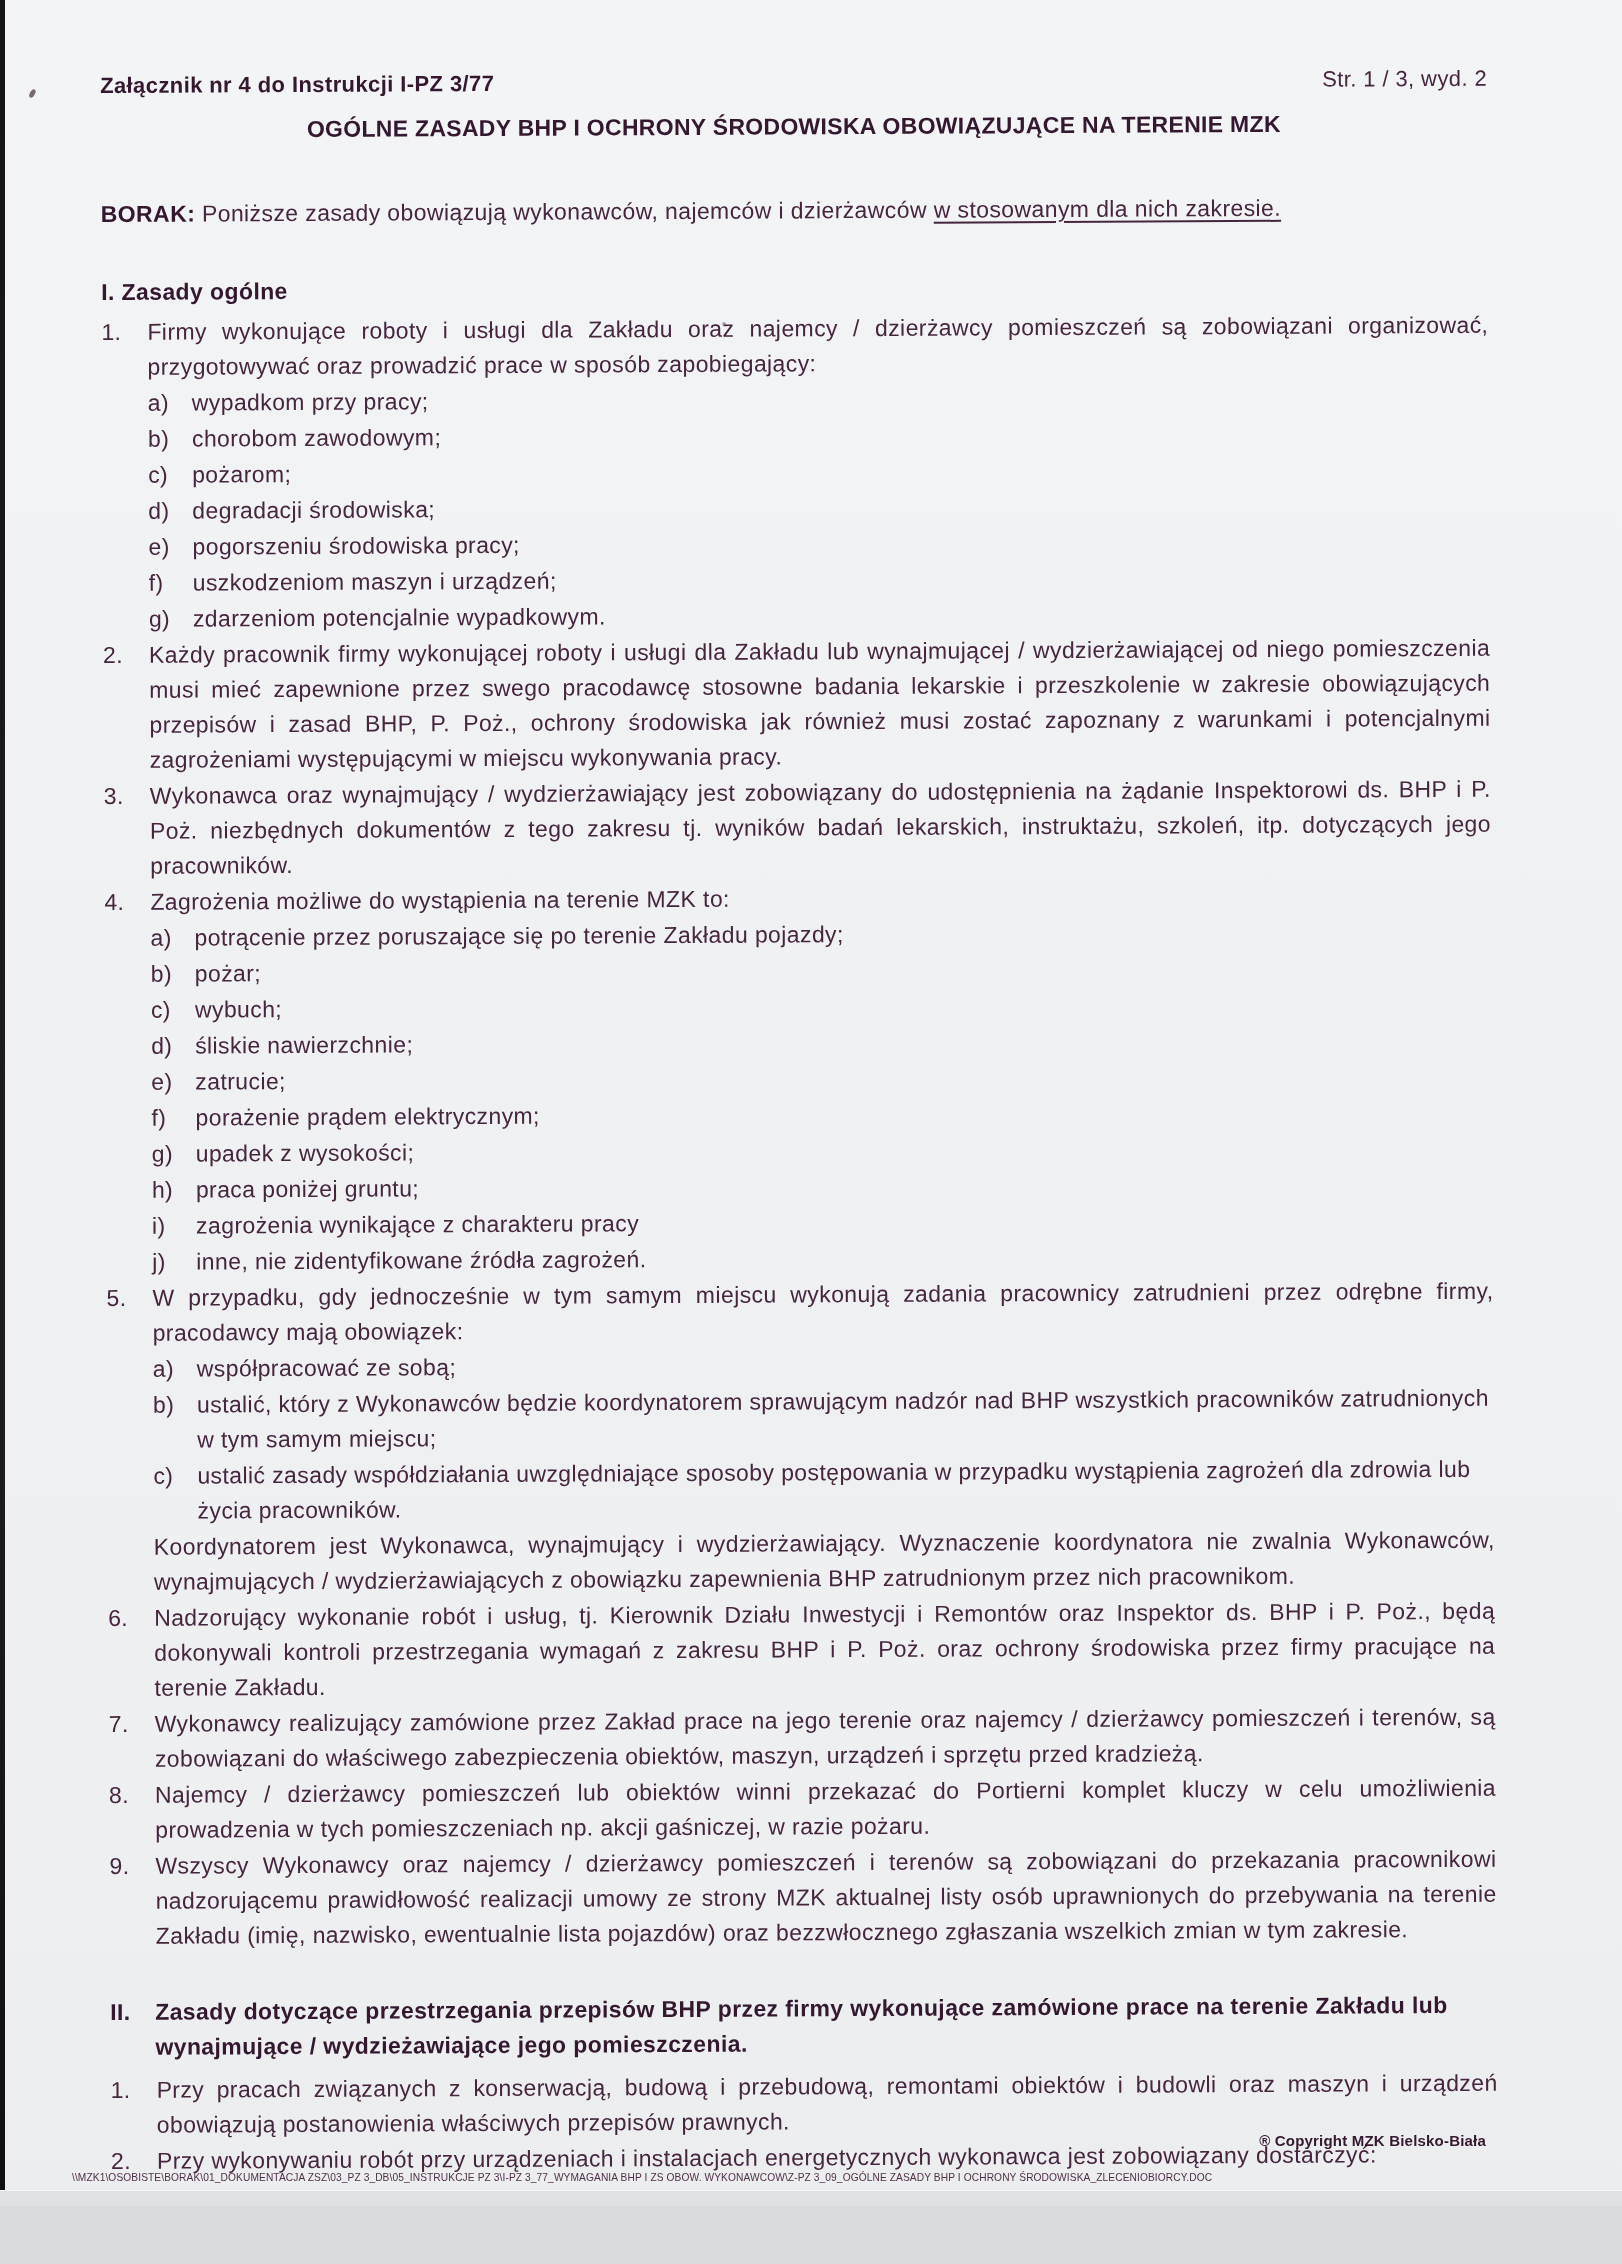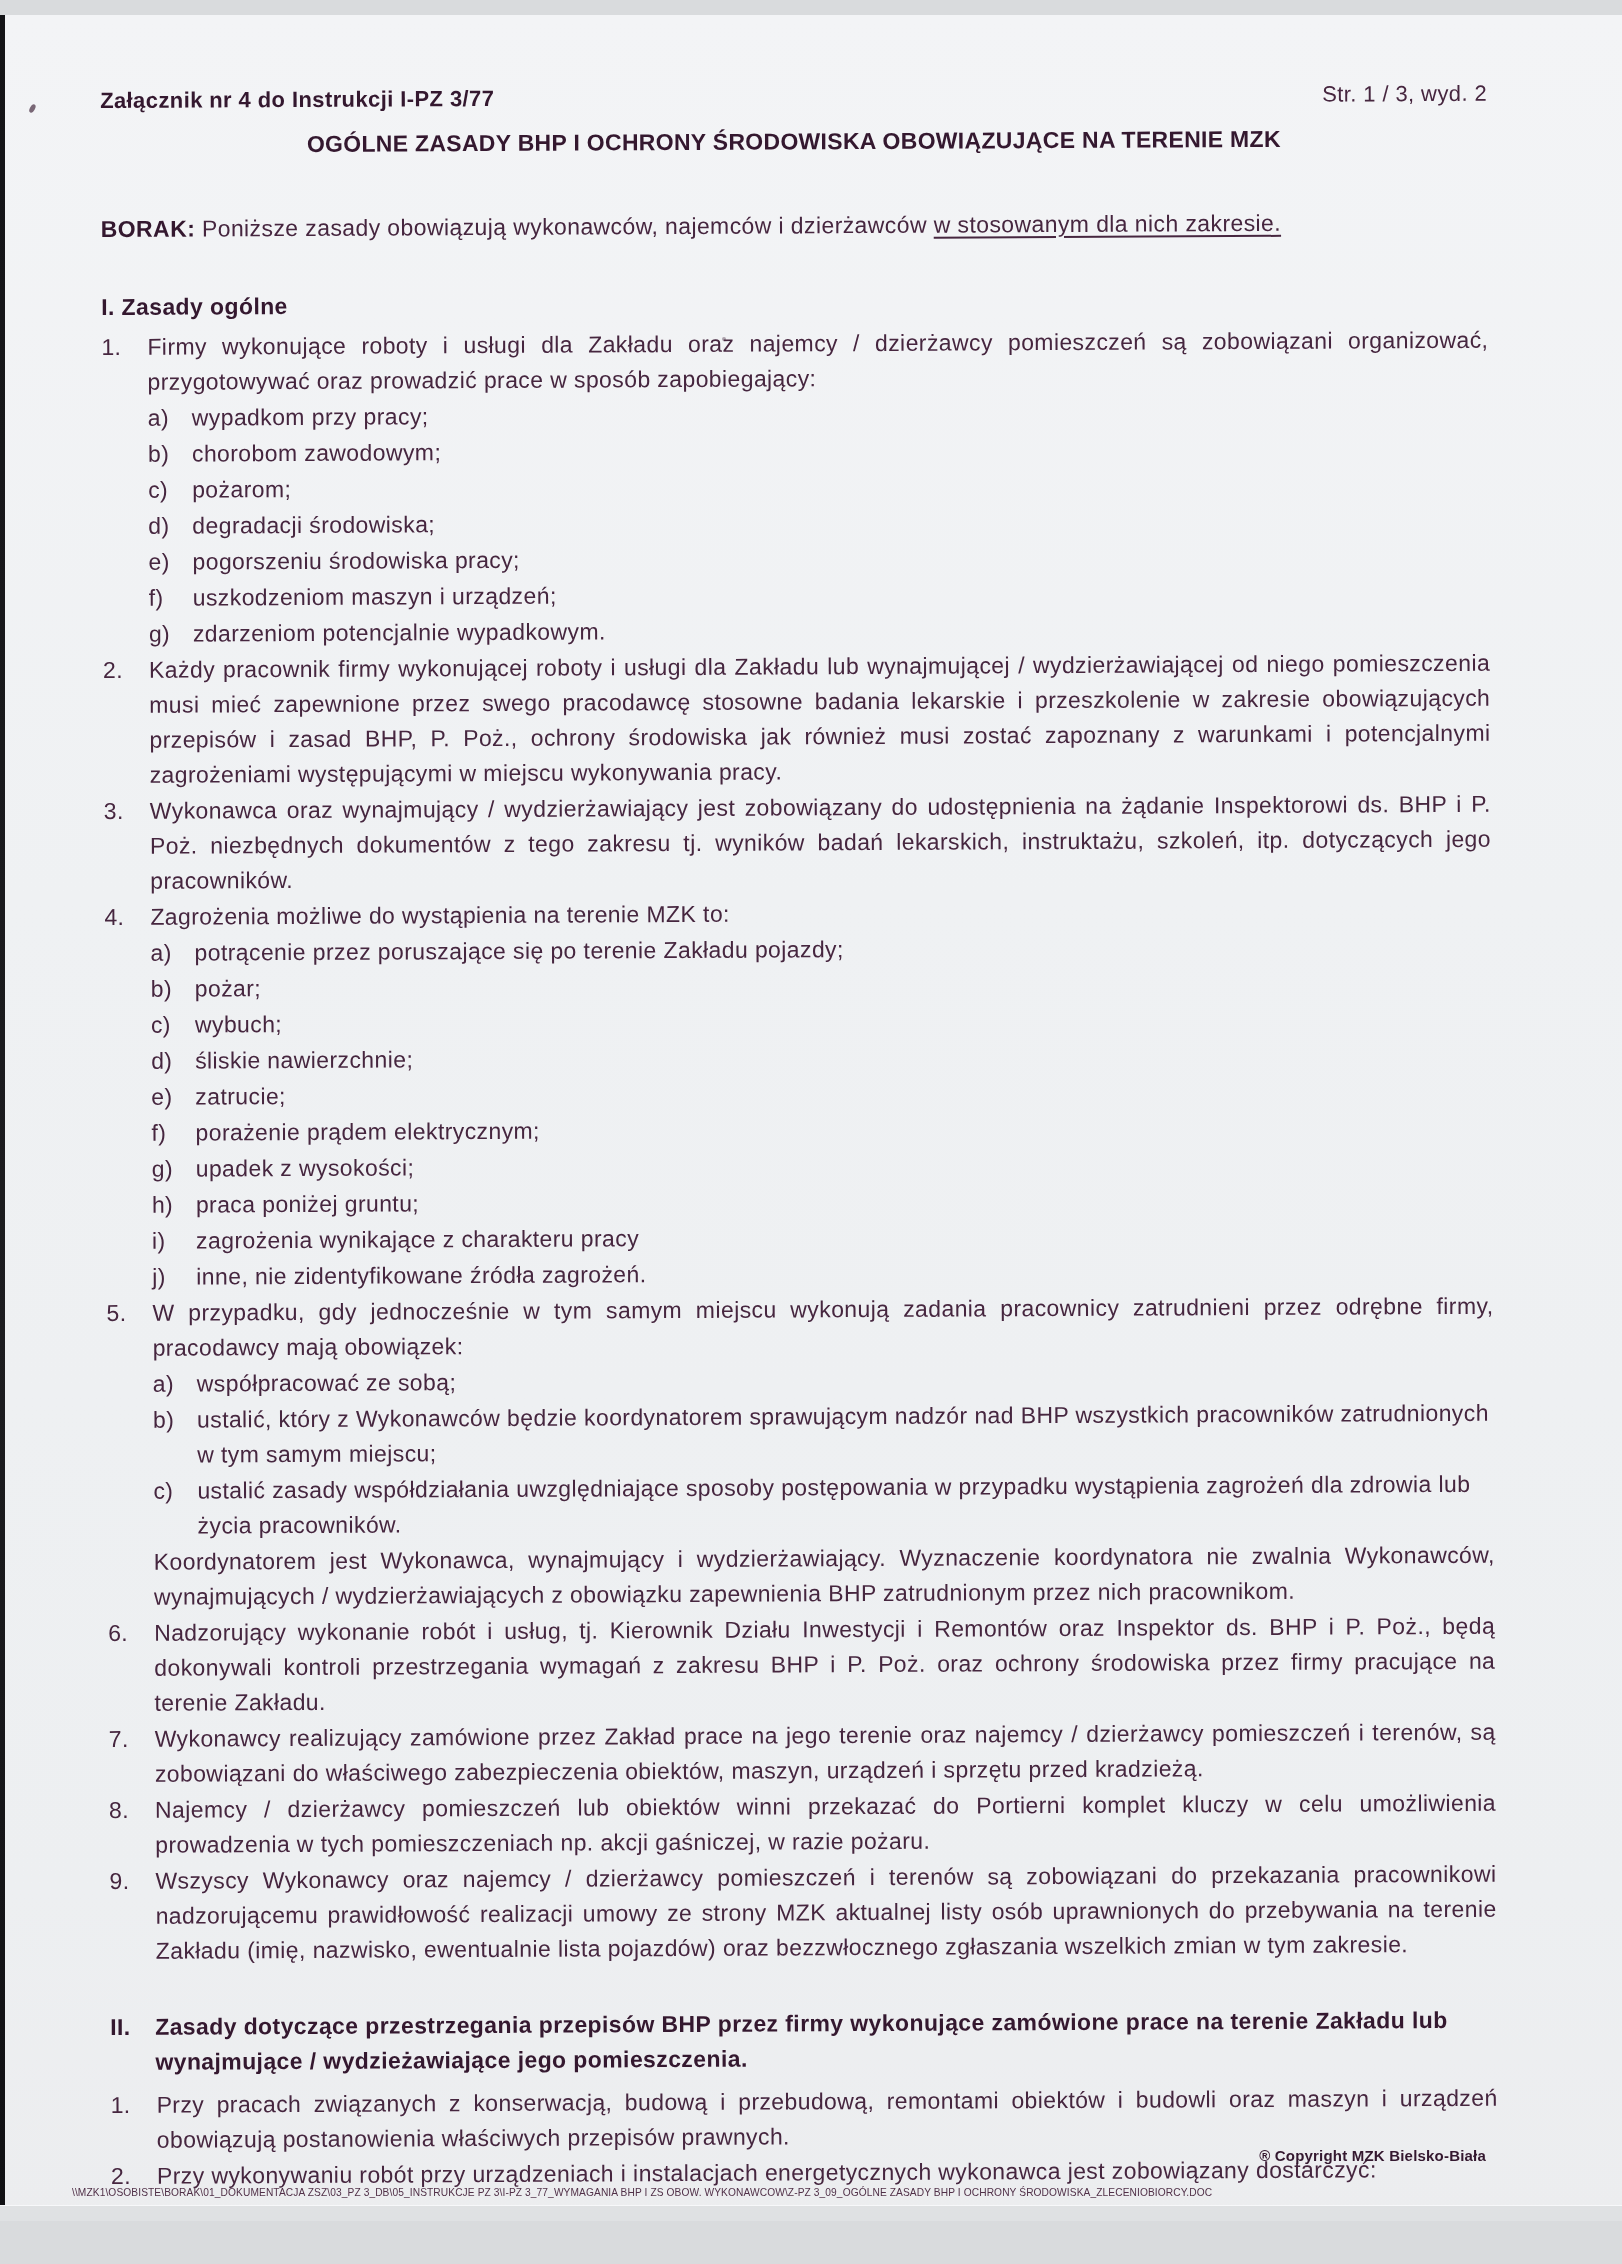--- a/index.html
+++ b/index.html
@@ -5,21 +5,21 @@
   html,body { margin:0; padding:0; }
   body {
     width:1622px; height:2265px;
     background:#d9dbdd;
     font-family:"Liberation Sans", sans-serif;
   }
   .page {
     position:relative; width:1622px; height:2206px; overflow:hidden;
     background:linear-gradient(180deg,#f3f4f6 0%, #eff1f3 40%, #edeff1 85%, #ecedef 100%);
     color:#46263f;
-    font-size:23px; line-height:35px; letter-spacing:0.4px;margin-top:15px;
+    font-size:23px; line-height:35px; letter-spacing:0.4px;
   }
   .edge-left {
     position:absolute; left:0; top:0; width:4.9px; height:100%;
     background:linear-gradient(180deg,#141417 0%, #1d1d20 60%, #101013 100%);
   }
   .edge-bottom {
     position:absolute; left:0; bottom:0; width:100%; height:14.6px;
     background:#dfe1e3; border-top:1.9px solid #f7f8fa;
   }
   .speck { position:absolute; background:#5a4456; border-radius:50%; opacity:.8; }

